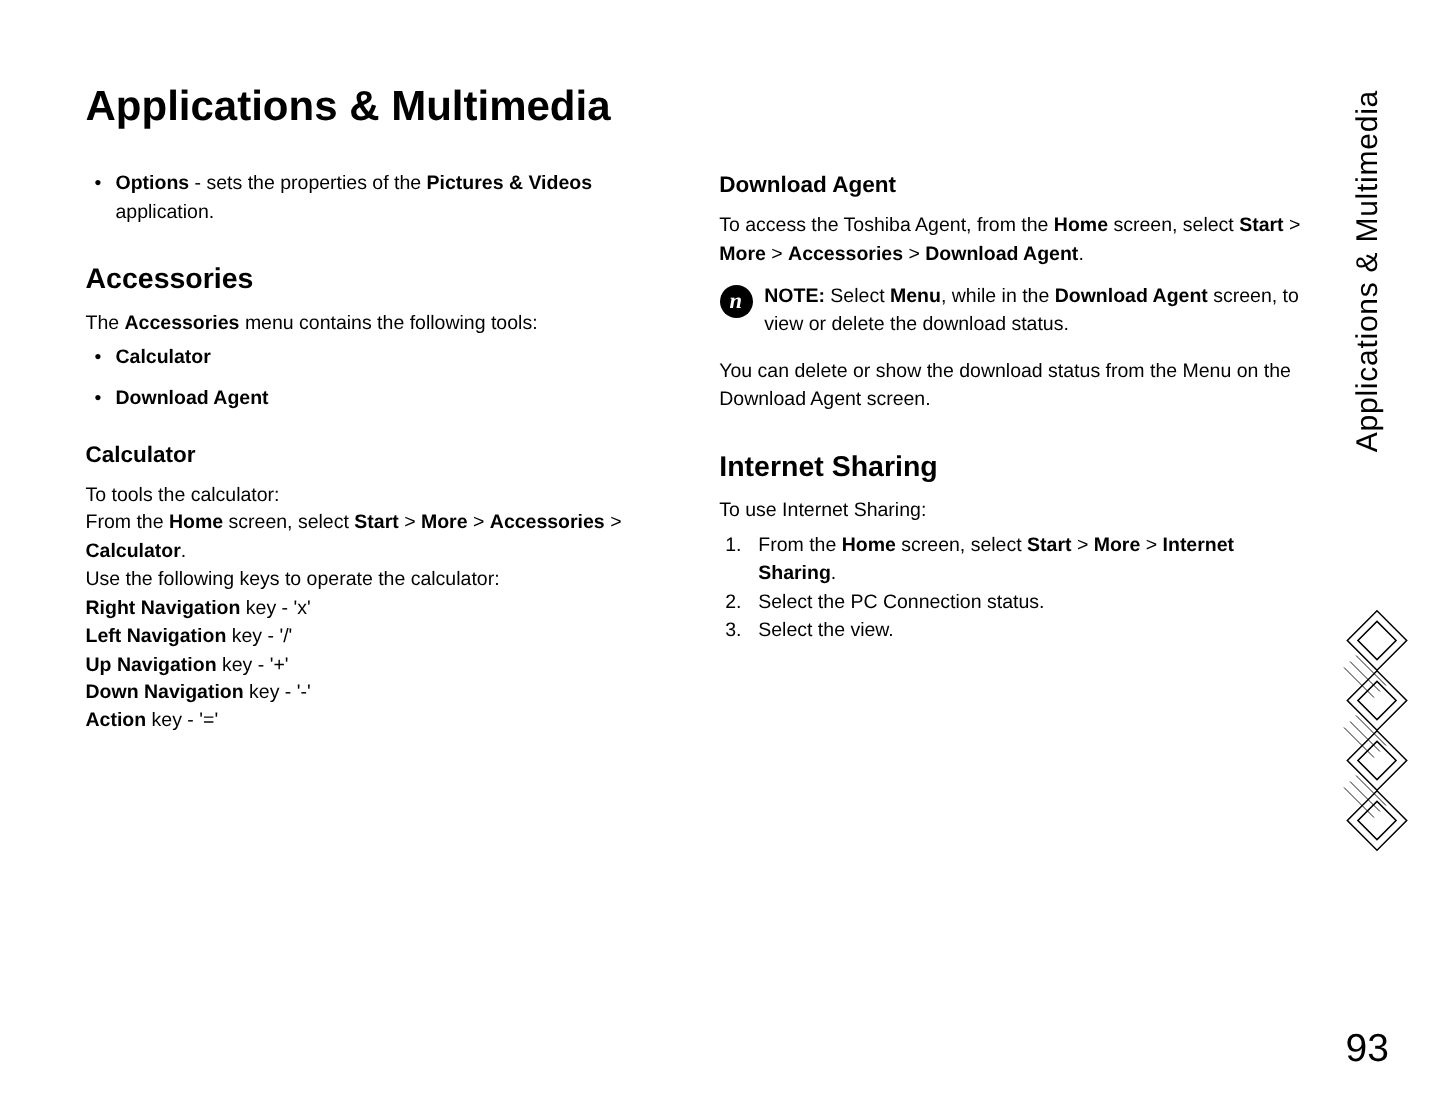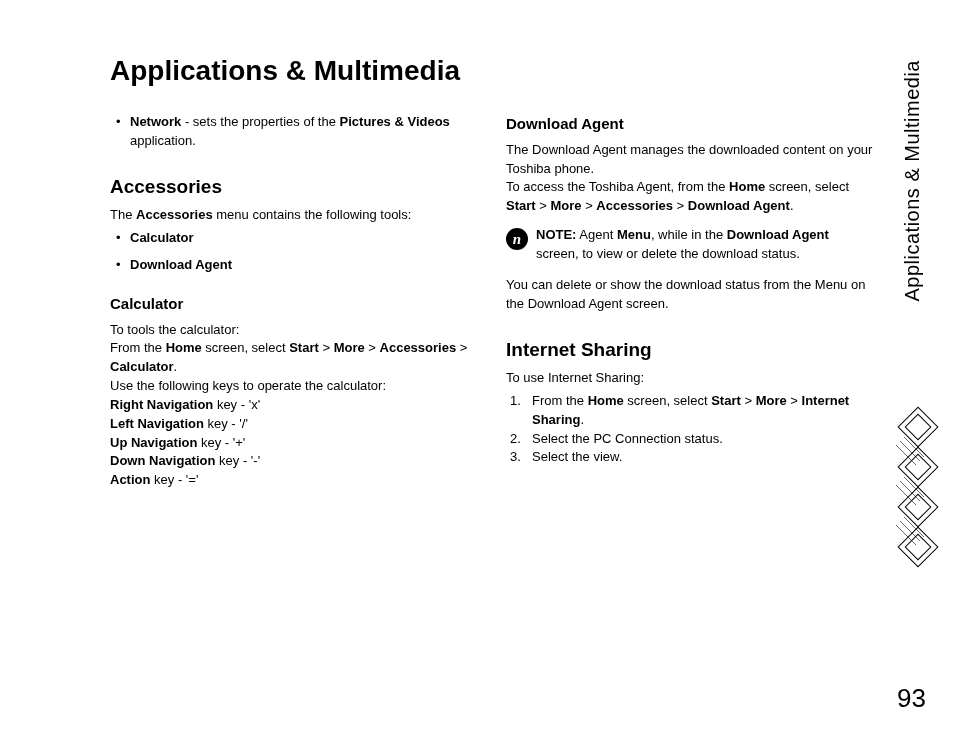--- a/index.html
+++ b/index.html
@@ -6,21 +6,21 @@
     font-family: Arial, Helvetica, sans-serif;
     margin: 0;
     padding: 0;
     width: 954px;
     height: 738px;
     background: #fff;
     position: relative;
     color: #000;
   }
   .page {
-    padding: 55px 80px 30px 110px;
+    padding: 55px 80px 30px 57px;
     box-sizing: border-box;
     height: 100%;
     position: relative;
   }
   .title {
     font-size: 28px;
     font-weight: bold;
     margin-bottom: 26px;
   }
   .columns {
@@ -116,21 +116,21 @@
 <div class="page">
 
   <div class="title">Applications &amp; Multimedia</div>
 
   <div class="columns">
 
     <div class="col">
       <div class="bullet">
         <div class="dot">•</div>
         <div class="content">
-          <b>Network</b><span> - sets the properties of the </span><b>Pictures &amp; Videos</b><span> application.</span>
+          <b>Options</b><span> - sets the properties of the </span><b>Pictures &amp; Videos</b><span> application.</span>
         </div>
       </div>
 
       <h2>Accessories</h2>
       <div>
         <span>The </span><b>Accessories</b><span> menu contains the following tools:</span>
       </div>
       <div style="height:4px"></div>
       <div class="bullet">
         <div class="dot">•</div>
@@ -150,29 +150,28 @@
       <div>Use the following keys to operate the calculator:</div>
       <div><b>Right Navigation</b><span> key - 'x'</span></div>
       <div><b>Left Navigation</b><span> key - '/'</span></div>
       <div><b>Up Navigation</b><span> key - '+'</span></div>
       <div><b>Down Navigation</b><span> key - '-'</span></div>
       <div><b>Action</b><span> key - '='</span></div>
     </div>
 
     <div class="col">
       <h3 style="margin-top:0">Download Agent</h3>
-      <div>The Download Agent manages the downloaded content on your Toshiba phone.</div>
       <div>
         <span>To access the Toshiba Agent, from the </span><b>Home</b><span> screen, select </span><b>Start</b><span> &gt; </span><b>More</b><span> &gt; </span><b>Accessories</b><span> &gt; </span><b>Download Agent</b><span>.</span>
       </div>
 
       <div class="note-row">
         <div class="note-icon">n</div>
         <div>
-          <b>NOTE:</b><span> Agent </span><b>Menu</b><span>, while in the </span><b>Download Agent</b><span> screen, to view or delete the download status.</span>
+          <b>NOTE:</b><span> Select </span><b>Menu</b><span>, while in the </span><b>Download Agent</b><span> screen, to view or delete the download status.</span>
         </div>
       </div>
 
       <div>You can delete or show the download status from the Menu on the Download Agent screen.</div>
 
       <h2>Internet Sharing</h2>
       <div>To use Internet Sharing:</div>
       <div class="ol">
         <div class="ol-item">
           <div class="ol-num">1.</div>

